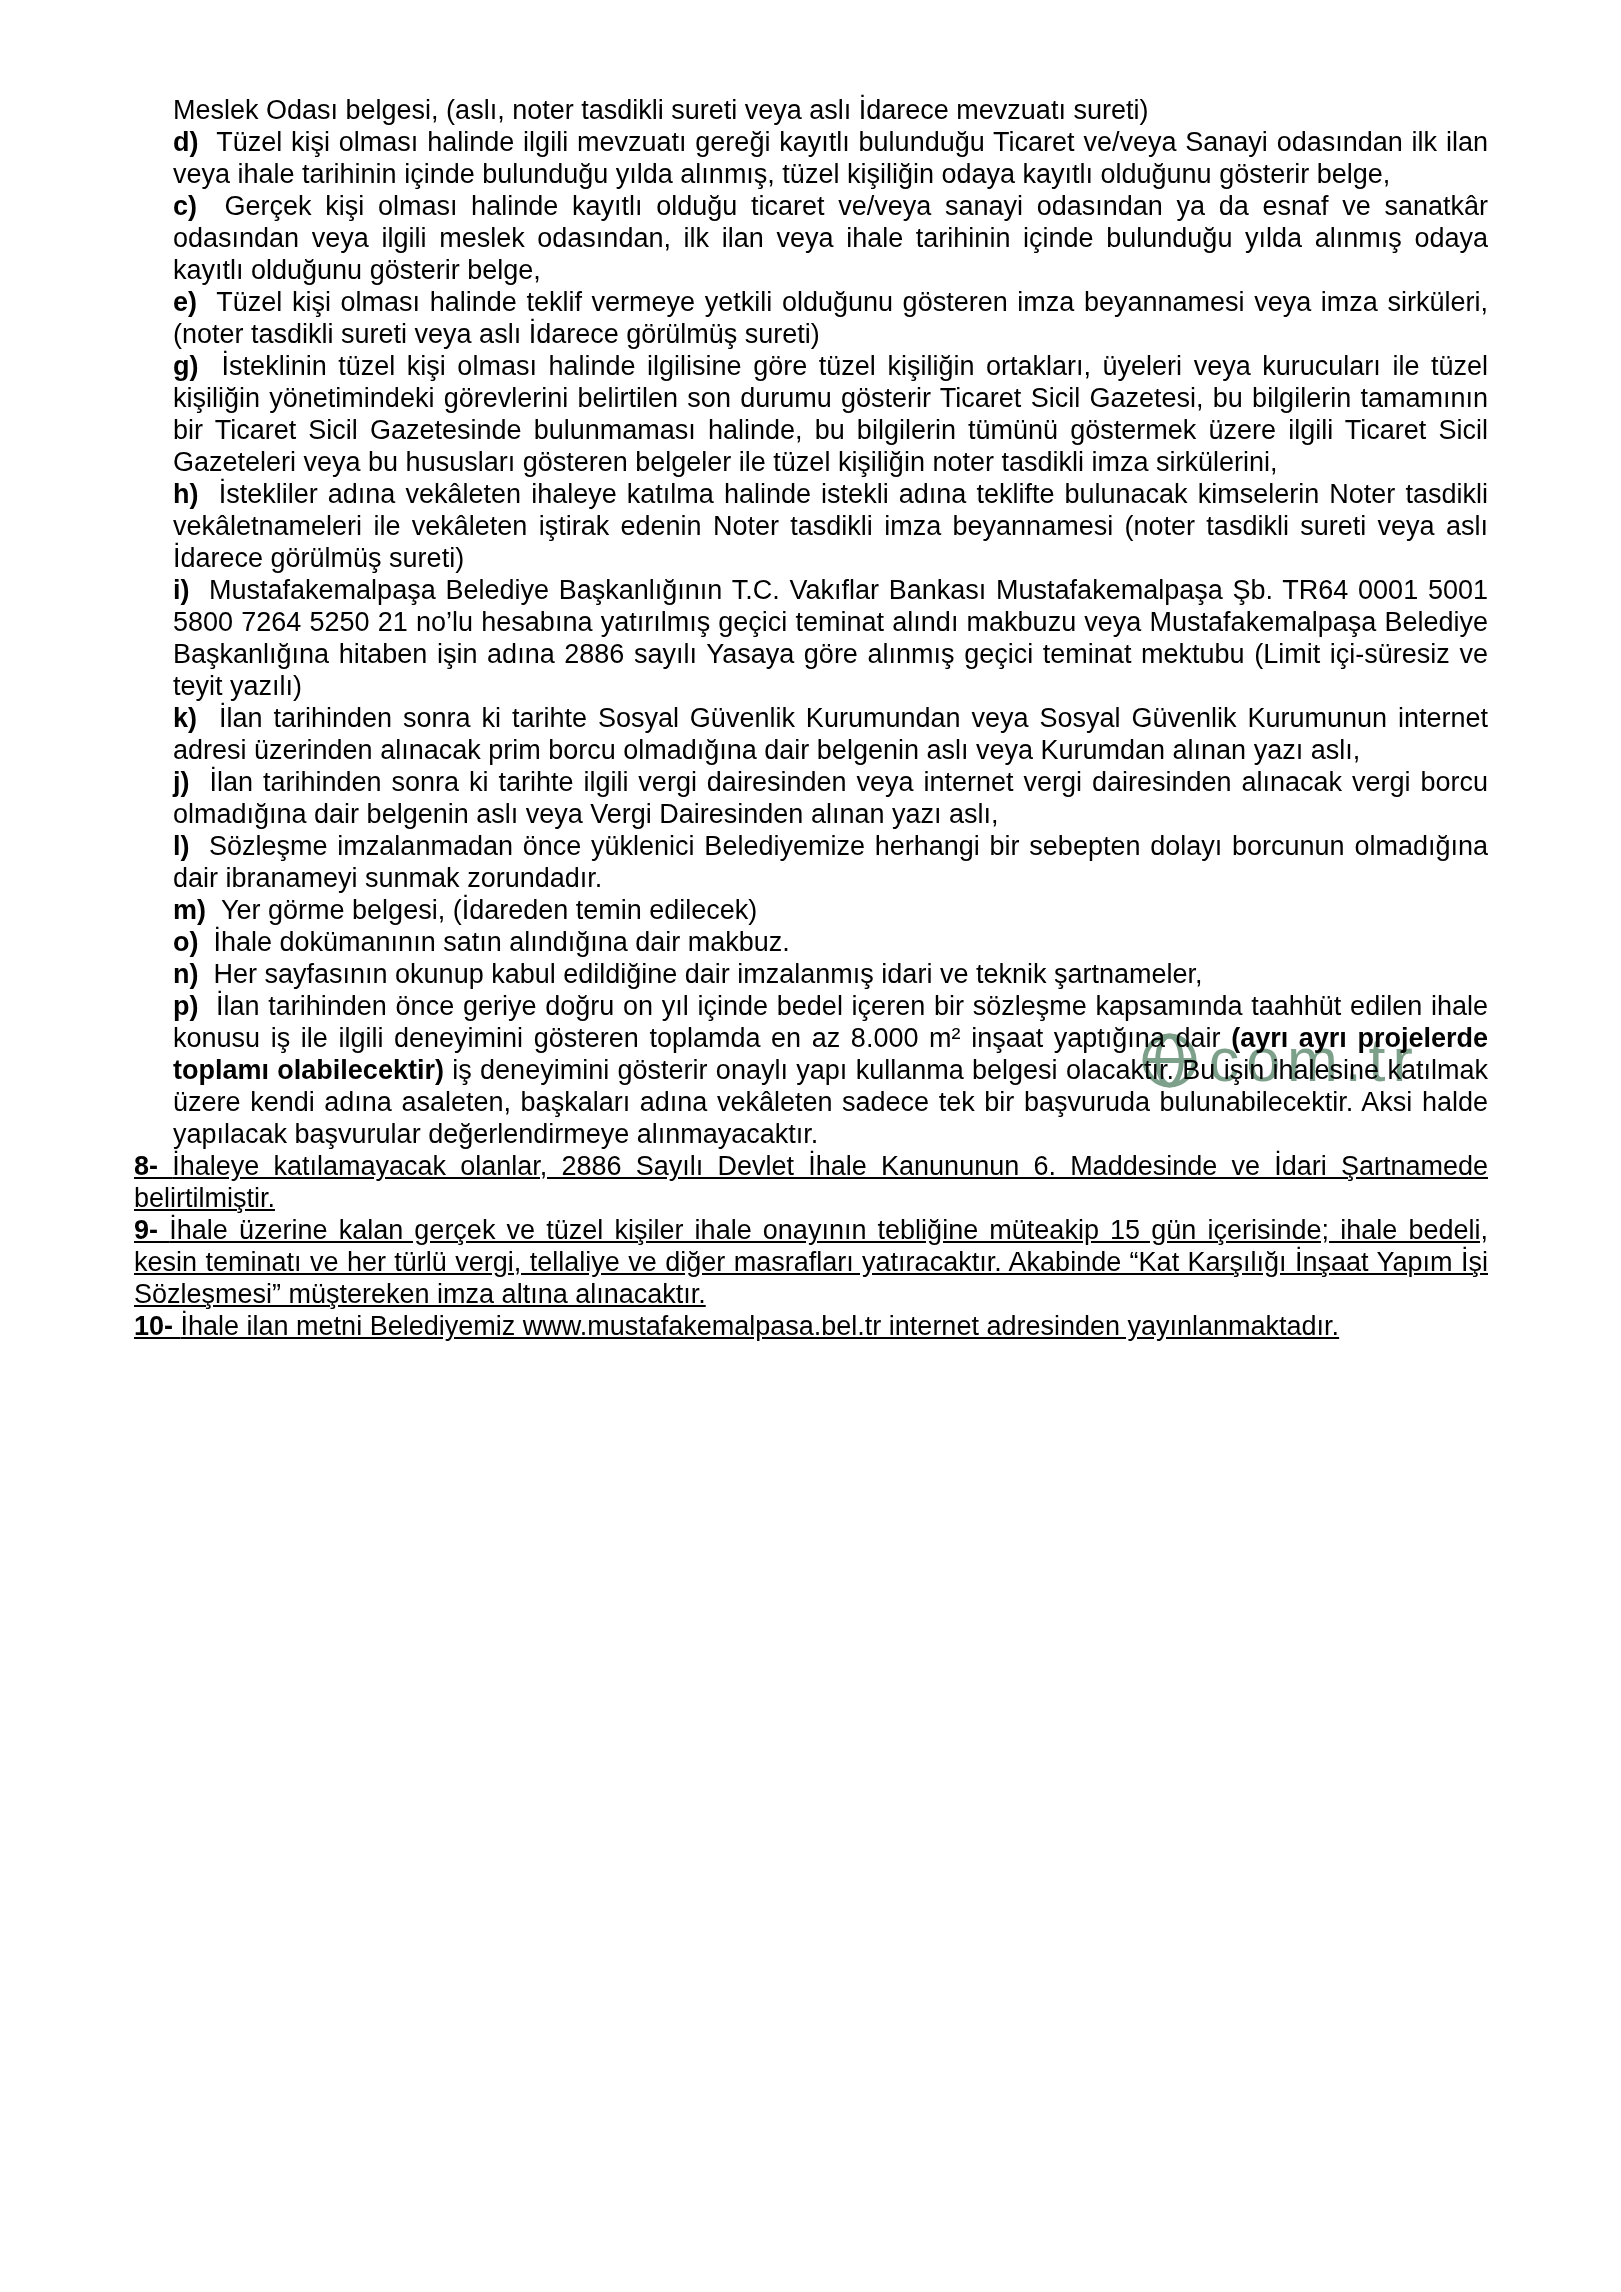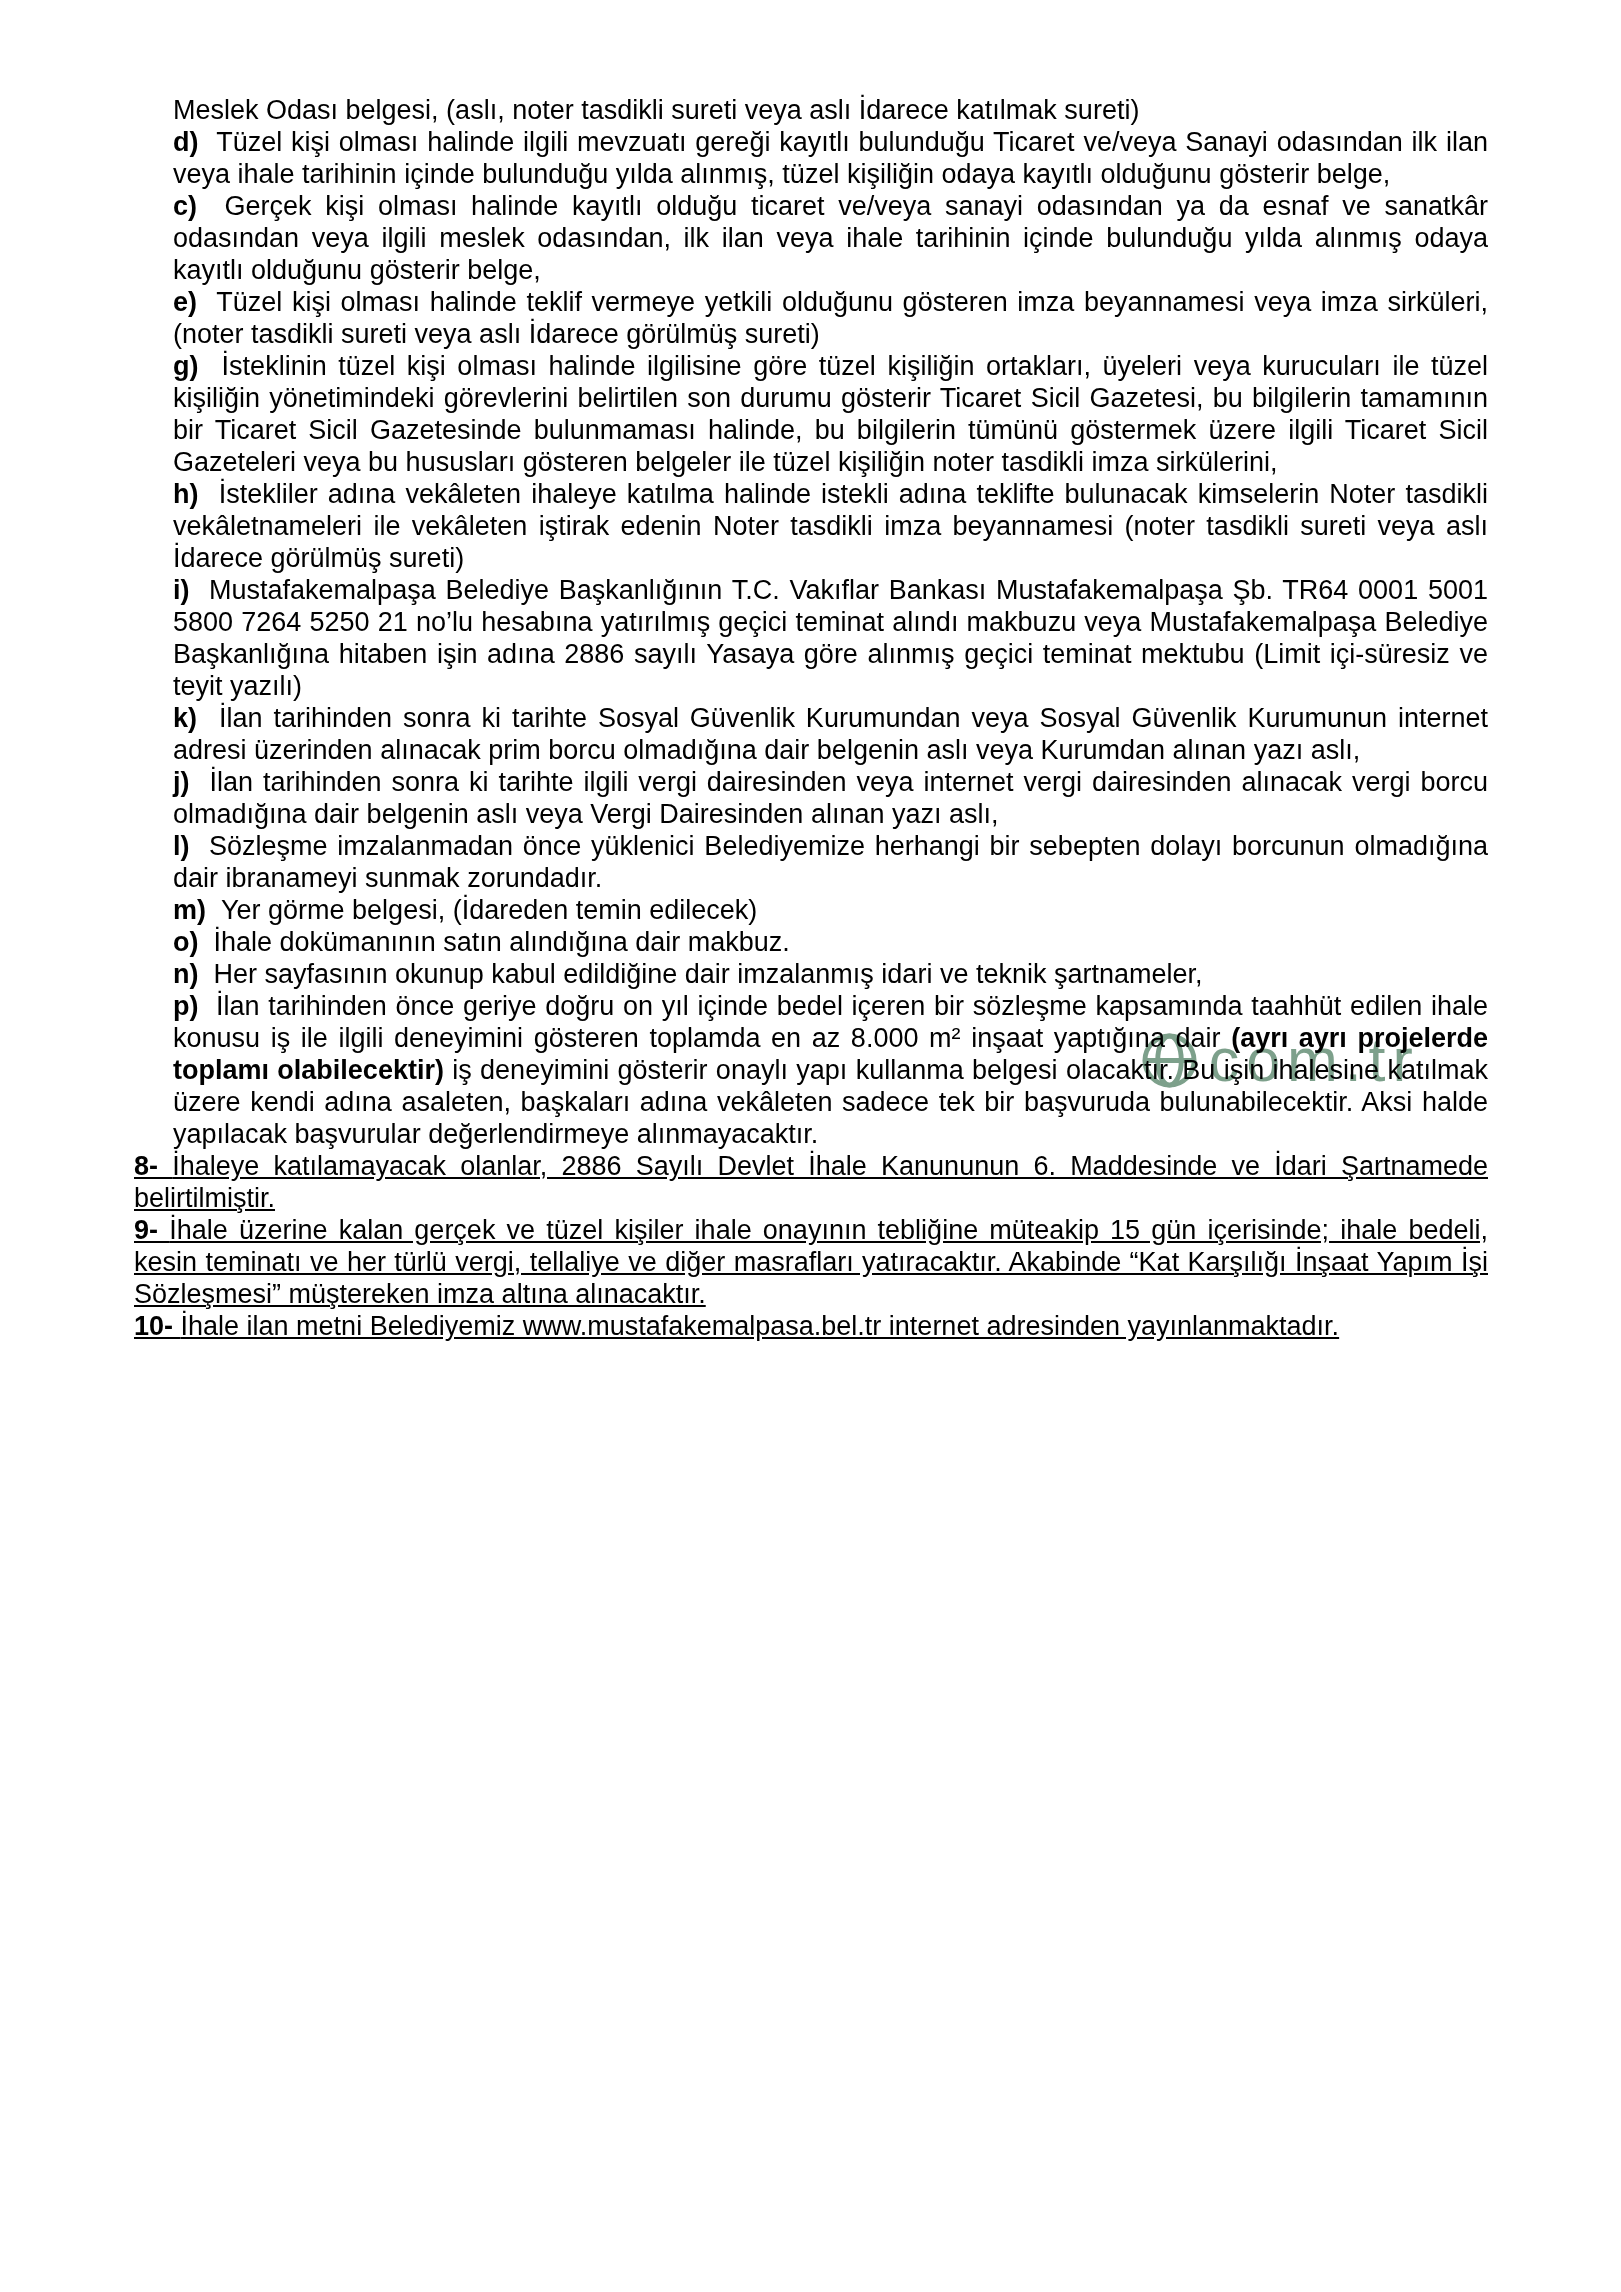--- a/index.html
+++ b/index.html
@@ -65,21 +65,21 @@
       <svg width="59" height="59" viewBox="0 0 60 60" fill="none" stroke="currentColor" stroke-width="5">
         <circle cx="30" cy="30" r="25"></circle>
         <ellipse cx="30" cy="30" rx="12" ry="25"></ellipse>
         <line x1="5" y1="30" x2="55" y2="30"></line>
       </svg>
     </span>
     <span>com.tr</span>
   </div>
 
   <div class="doc-body">
-      <p class="para lettered">Meslek Odası belgesi, (aslı, noter tasdikli sureti veya aslı İdarece katılmak sureti)</p>
+      <p class="para lettered">Meslek Odası belgesi, (aslı, noter tasdikli sureti veya aslı İdarece mevzuatı sureti)</p>
       <p class="para lettered"><b>d)&nbsp; </b>Tüzel kişi olması halinde ilgili mevzuatı gereği kayıtlı bulunduğu Ticaret ve/veya Sanayi odasından ilk ilan veya ihale tarihinin içinde bulunduğu yılda alınmış, tüzel kişiliğin odaya kayıtlı olduğunu gösterir belge,</p>
       <p class="para lettered"><b>c)&nbsp; </b>Gerçek kişi olması halinde kayıtlı olduğu ticaret ve/veya sanayi odasından ya da esnaf ve sanatkâr odasından veya ilgili meslek odasından, ilk ilan veya ihale tarihinin içinde bulunduğu yılda alınmış odaya kayıtlı olduğunu gösterir belge,</p>
       <p class="para lettered"><b>e)&nbsp; </b>Tüzel kişi olması halinde teklif vermeye yetkili olduğunu gösteren imza beyannamesi veya imza sirküleri, (noter tasdikli sureti veya aslı İdarece görülmüş sureti)</p>
       <p class="para lettered"><b>g)&nbsp; </b>İsteklinin tüzel kişi olması halinde ilgilisine göre tüzel kişiliğin ortakları, üyeleri veya kurucuları ile tüzel kişiliğin yönetimindeki görevlerini belirtilen son durumu gösterir Ticaret Sicil Gazetesi, bu bilgilerin tamamının bir Ticaret Sicil Gazetesinde bulunmaması halinde, bu bilgilerin tümünü göstermek üzere ilgili Ticaret Sicil Gazeteleri veya bu hususları gösteren belgeler ile tüzel kişiliğin noter tasdikli imza sirkülerini,</p>
       <p class="para lettered"><b>h)&nbsp; </b>İstekliler adına vekâleten ihaleye katılma halinde istekli adına teklifte bulunacak kimselerin Noter tasdikli vekâletnameleri ile vekâleten iştirak edenin Noter tasdikli imza beyannamesi (noter tasdikli sureti veya aslı İdarece görülmüş sureti)</p>
       <p class="para lettered"><b>i)&nbsp; </b>Mustafakemalpaşa Belediye Başkanlığının T.C. Vakıflar Bankası Mustafakemalpaşa Şb. TR64 0001 5001 5800 7264 5250 21 no’lu hesabına yatırılmış geçici teminat alındı makbuzu veya Mustafakemalpaşa Belediye Başkanlığına hitaben işin adına 2886 sayılı Yasaya göre alınmış geçici teminat mektubu (Limit içi-süresiz ve teyit yazılı)</p>
       <p class="para lettered"><b>k)&nbsp; </b>İlan tarihinden sonra ki tarihte Sosyal Güvenlik Kurumundan veya Sosyal Güvenlik Kurumunun internet adresi üzerinden alınacak prim borcu olmadığına dair belgenin aslı veya Kurumdan alınan yazı aslı,</p>
       <p class="para lettered"><b>j)&nbsp; </b>İlan tarihinden sonra ki tarihte ilgili vergi dairesinden veya internet vergi dairesinden alınacak vergi borcu olmadığına dair belgenin aslı veya Vergi Dairesinden alınan yazı aslı,</p>
       <p class="para lettered"><b>l)&nbsp; </b>Sözleşme imzalanmadan önce yüklenici Belediyemize herhangi bir sebepten dolayı borcunun olmadığına dair ibranameyi sunmak zorundadır.</p>
       <p class="para lettered"><b>m)&nbsp; </b>Yer görme belgesi, (İdareden temin edilecek)</p>

